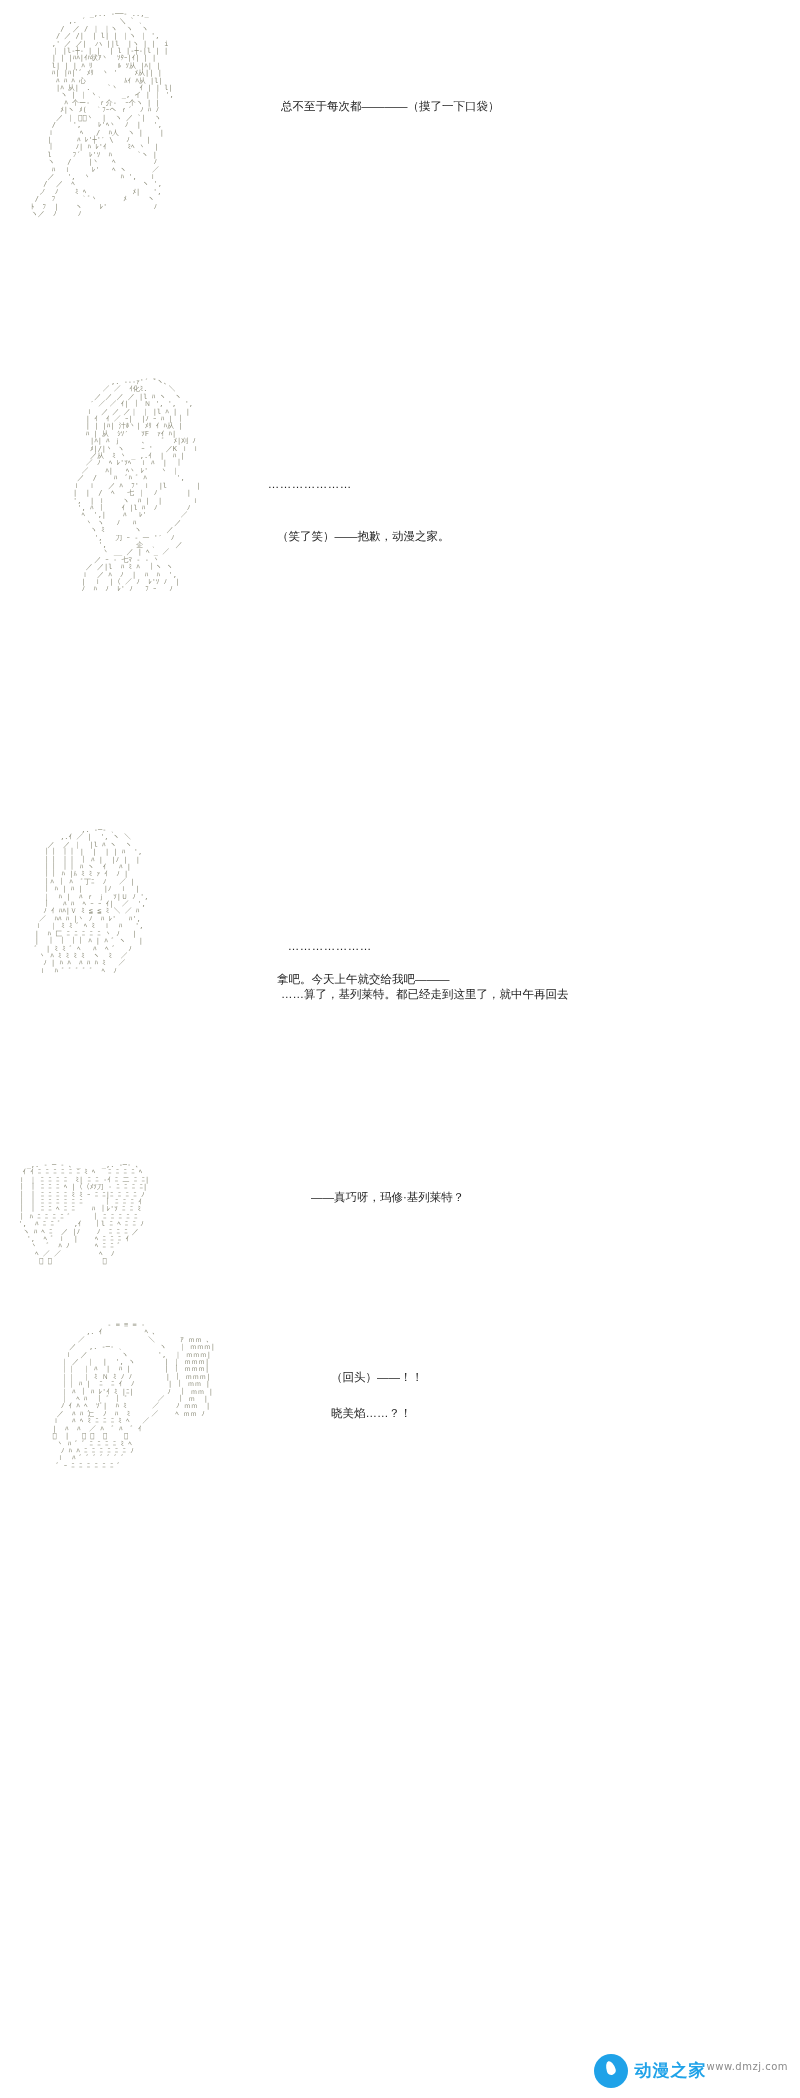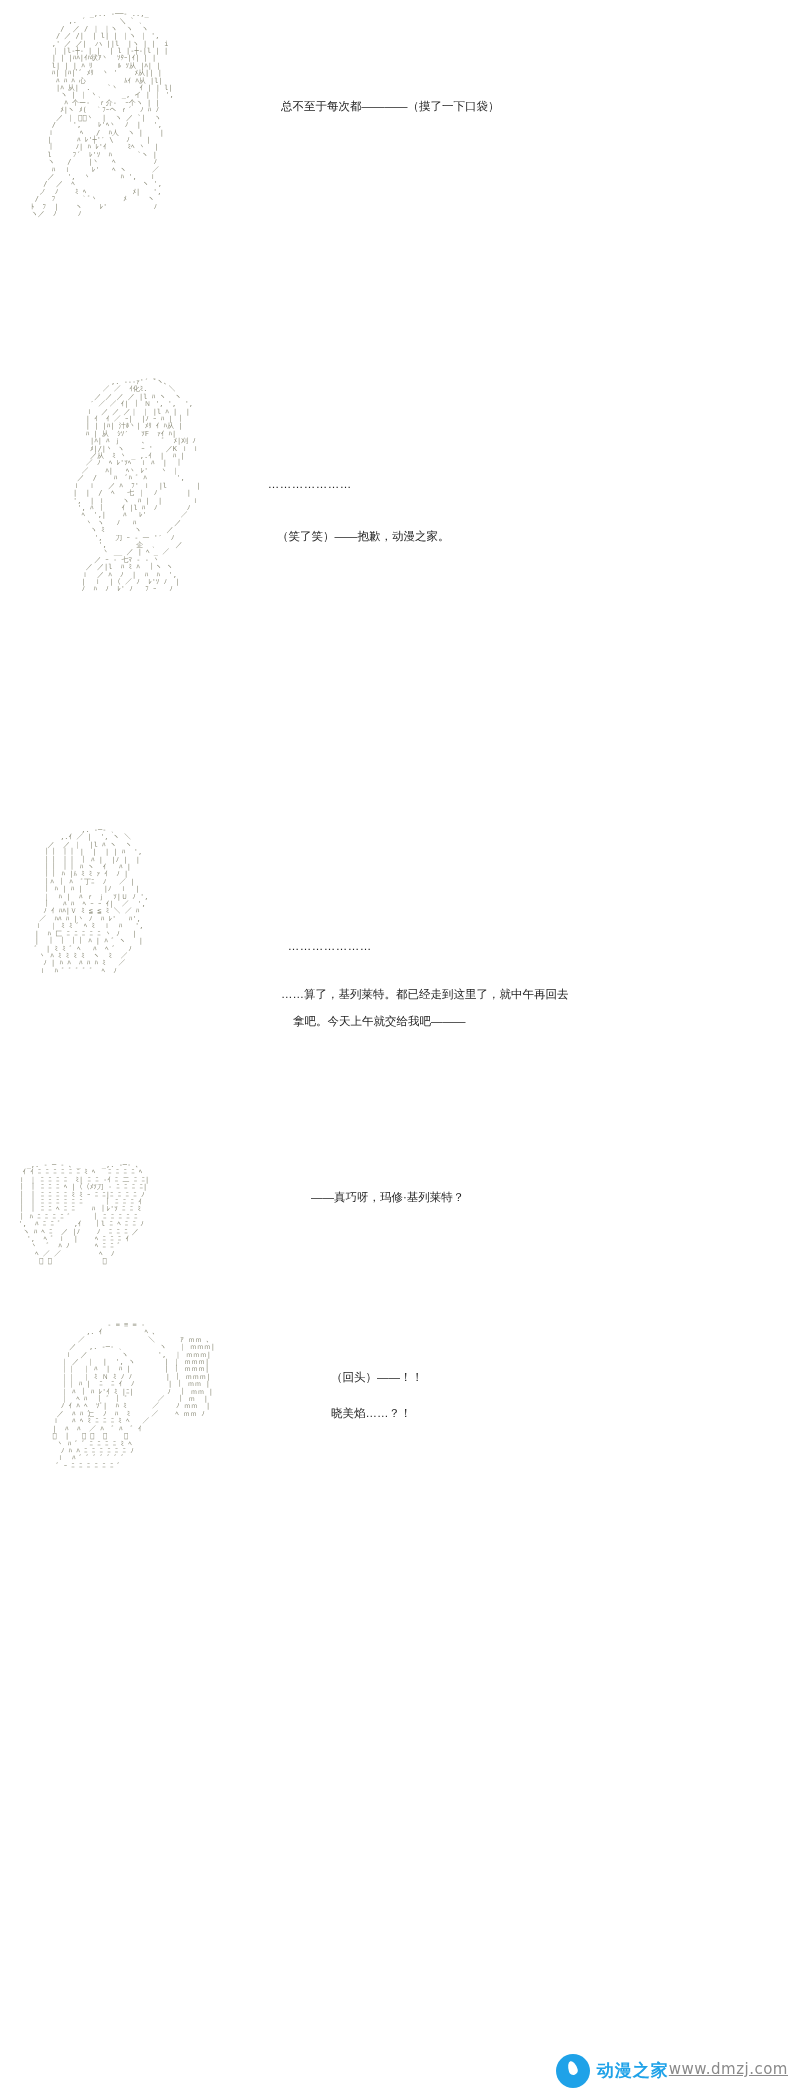--- a/index.html
+++ b/index.html
@@ -77,24 +77,23 @@
     display: flex;
     line-height: 1.15;
   }
   .wm-title {
     font-size: 17px;
     font-weight: bold;
     color: #1fa2e8;
     letter-spacing: 1px;
   }
   .wm-url {
-    font-size: 15px;
+    font-size: 10px;
     color: #8a8a8a;
     letter-spacing: 0.5px;
-    text-decoration: underline;
   }
 </style>
 </head>
 <body>
 
 <div class="page">
 
   <pre class="aa-block" style="left:52px; top:372px;">              ,. -‐-ｧ'´ ̄`ヽ、
             ／ ／  ｲ化ﾐ.     ＼
           ／ ／ ／ ／ |l ﾊ ヽ  ヽ
@@ -203,21 +202,21 @@
   |  ﾊ  ﾊ  ／ ﾊ  ﾞ ﾊ  ﾞ ｲ
   ﾞ  |   ﾞ ／  ﾞ    ﾞ
    丶 ﾊ ﾞ ﾞ ﾆ ﾆ ﾆ ﾆ ﾐ ﾍ
     ﾉ ﾊ ﾊ ﾆ ﾆ ﾆ ﾆ ﾆ ﾆ ﾉ
    ｌ  ﾊ ﾞ ﾞ ﾞ ﾞ ﾞ ﾞ ﾞ
    ﾞ ｰ ﾆ ﾆ ﾆ ﾆ ﾆ ﾆ ﾞ</pre>
 
   <div class="dialog" style="left:281px; top:95px;">总不至于每次都————（摸了一下口袋）</div>
   <div class="dialog" style="left:277px; top:525px;">（笑了笑）——抱歉，动漫之家。</div>
   <div class="dialog" style="left:281px; top:983px;">……算了，基列莱特。都已经走到这里了，就中午再回去</div>
-  <div class="dialog" style="left:277px; top:1010px;margin-left:16px;">拿吧。今天上午就交给我吧———</div>
+  <div class="dialog" style="left:277px; top:968px;">拿吧。今天上午就交给我吧———</div>
   <div class="dialog" style="left:311px; top:1186px;">——真巧呀，玛修·基列莱特？</div>
   <div class="dialog" style="left:331px; top:1366px;">（回头）——！！</div>
   <div class="dialog" style="left:331px; top:1402px;">晓美焰……？！</div>
 
   <div class="dots" style="left:268px; top:478px;">…………………</div>
   <div class="dots" style="left:288px; top:940px;">…………………</div>
 
   <div class="watermark">
     <div class="wm-badge"></div>
     <div class="wm-text">

